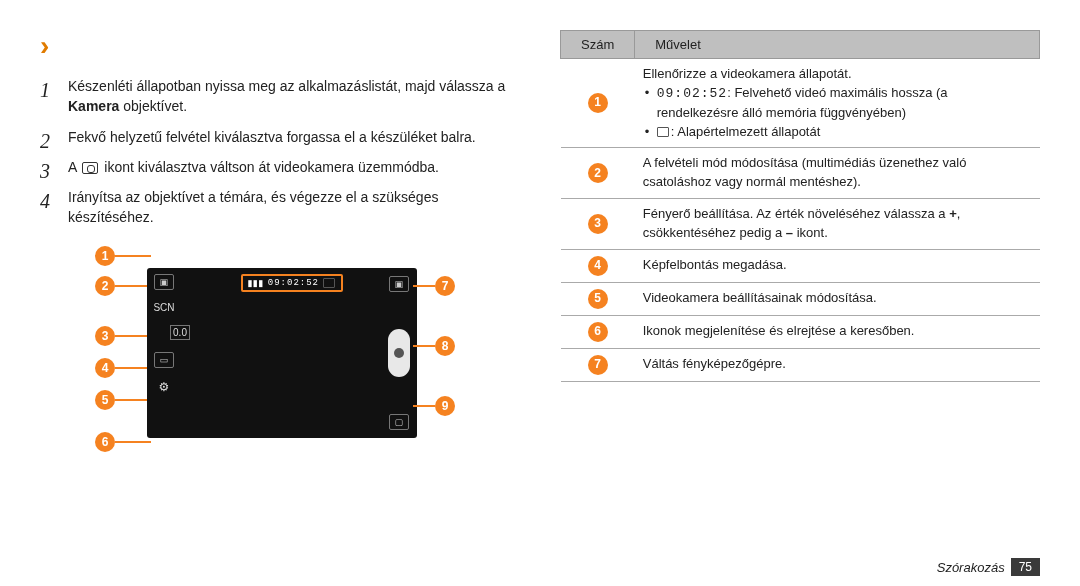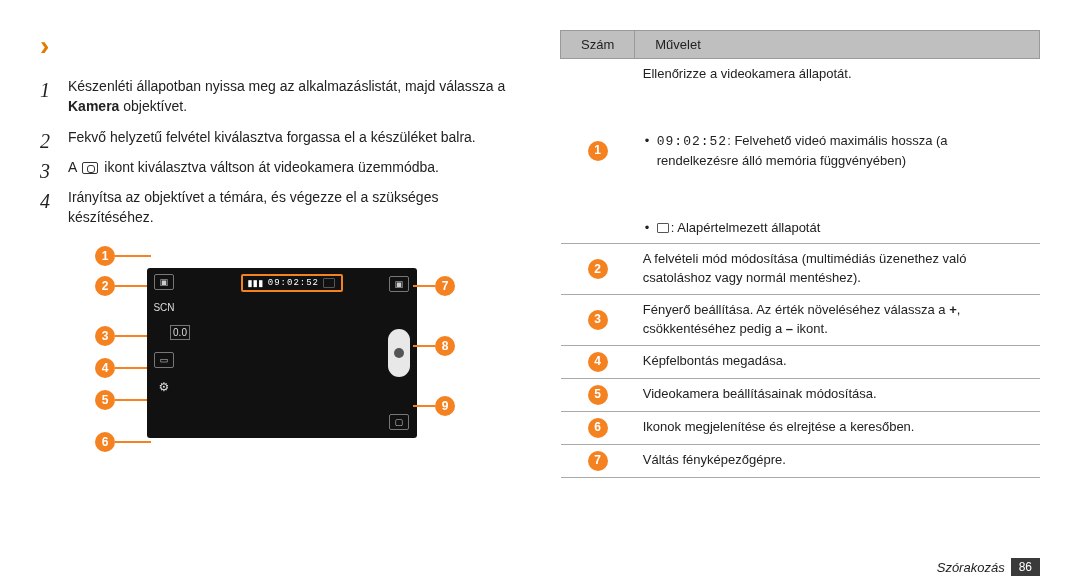--- a/index.html
+++ b/index.html
@@ -171,21 +171,21 @@
   }
   .circ {
     display: inline-flex;
     width: 20px; height:20px;
     border-radius: 10px;
     background: #f58220;
     color:#fff;
     align-items:center; justify-content:center;
     font-size:12px; font-weight:700;
   }
-  .bullet { padding-left: 14px; position:relative;margin-top:48px; }
+  .bullet { padding-left: 14px; position:relative; }
   .bullet::before { content:"•"; position:absolute; left:2px; }
   .mono {
     font-family: "Courier New", monospace;
     letter-spacing: 1px;
   }
   .card-icon {
     display:inline-block;
     width:12px;height:10px;
     border:1px solid #555;
     border-radius:1px;
@@ -358,14 +358,14 @@
             <td class="num"><span class="circ">7</span></td>
             <td>Váltás fényképezőgépre.</td>
           </tr>
         </tbody>
     </table>
   </div>
 </div>
 
 <div class="footer">
   <span>Szórakozás</span>
-  <span class="page-box">86</span>
+  <span class="page-box">75</span>
 </div>
 
 </body></html>

